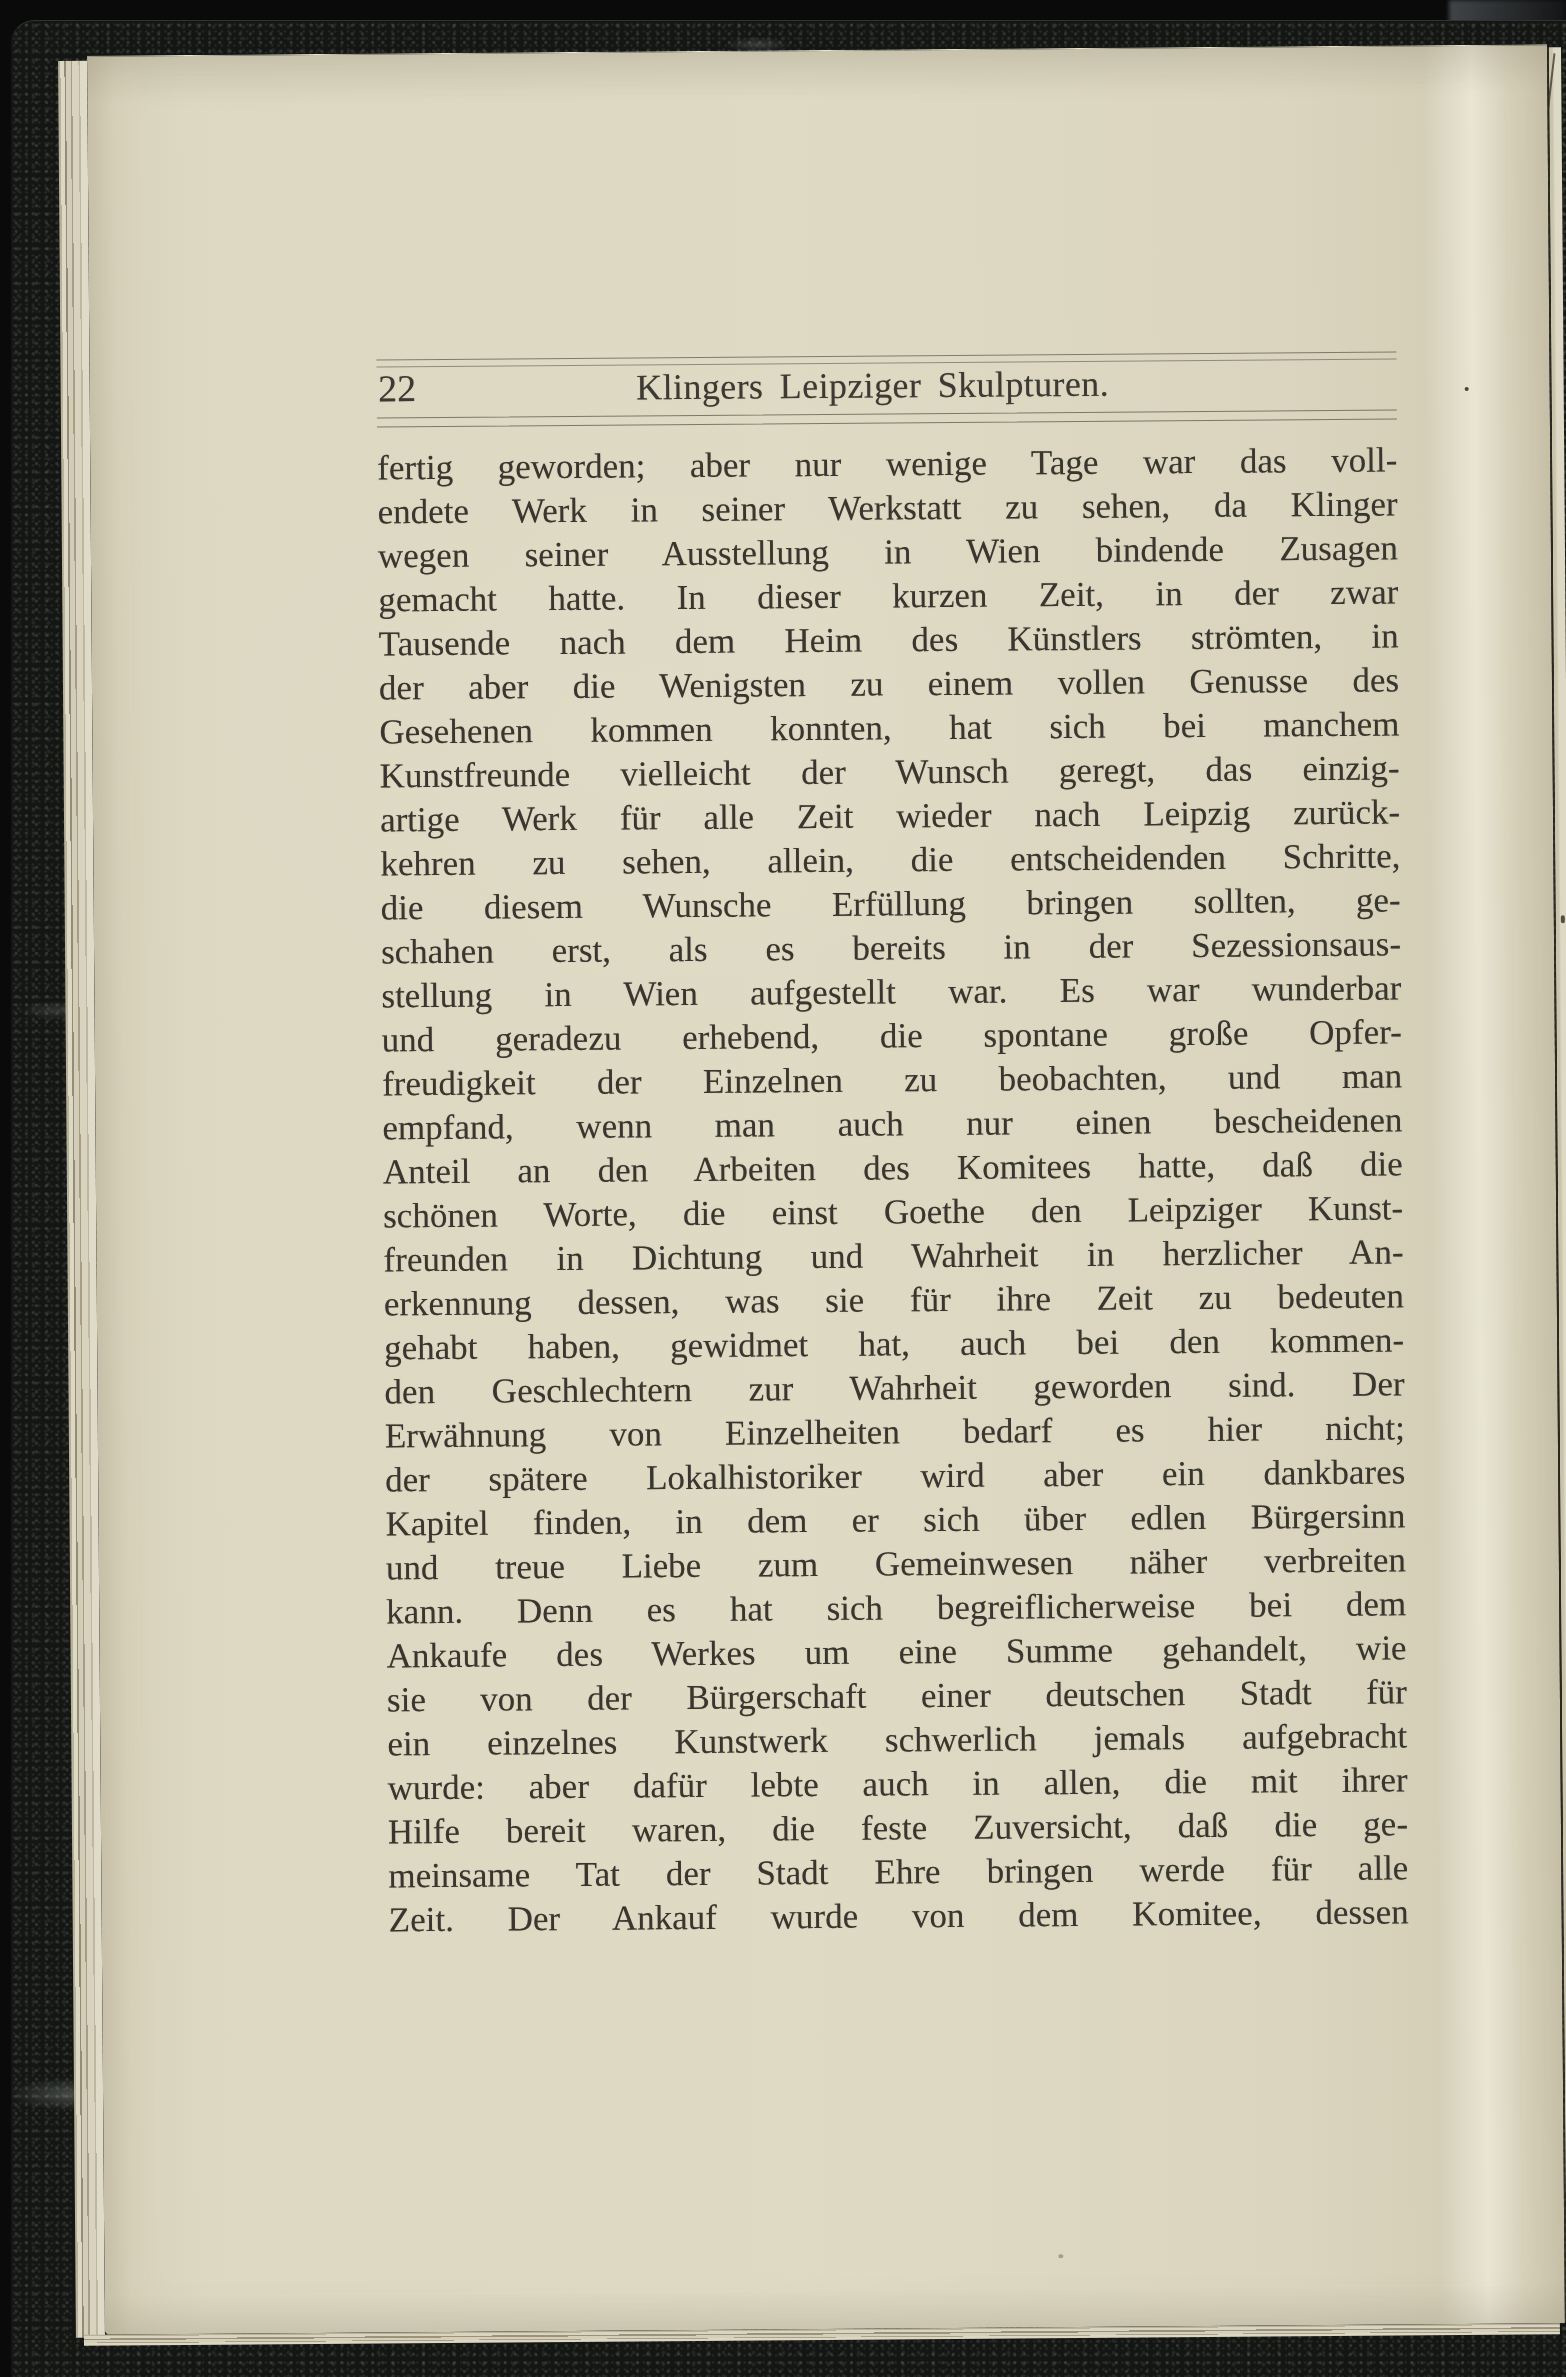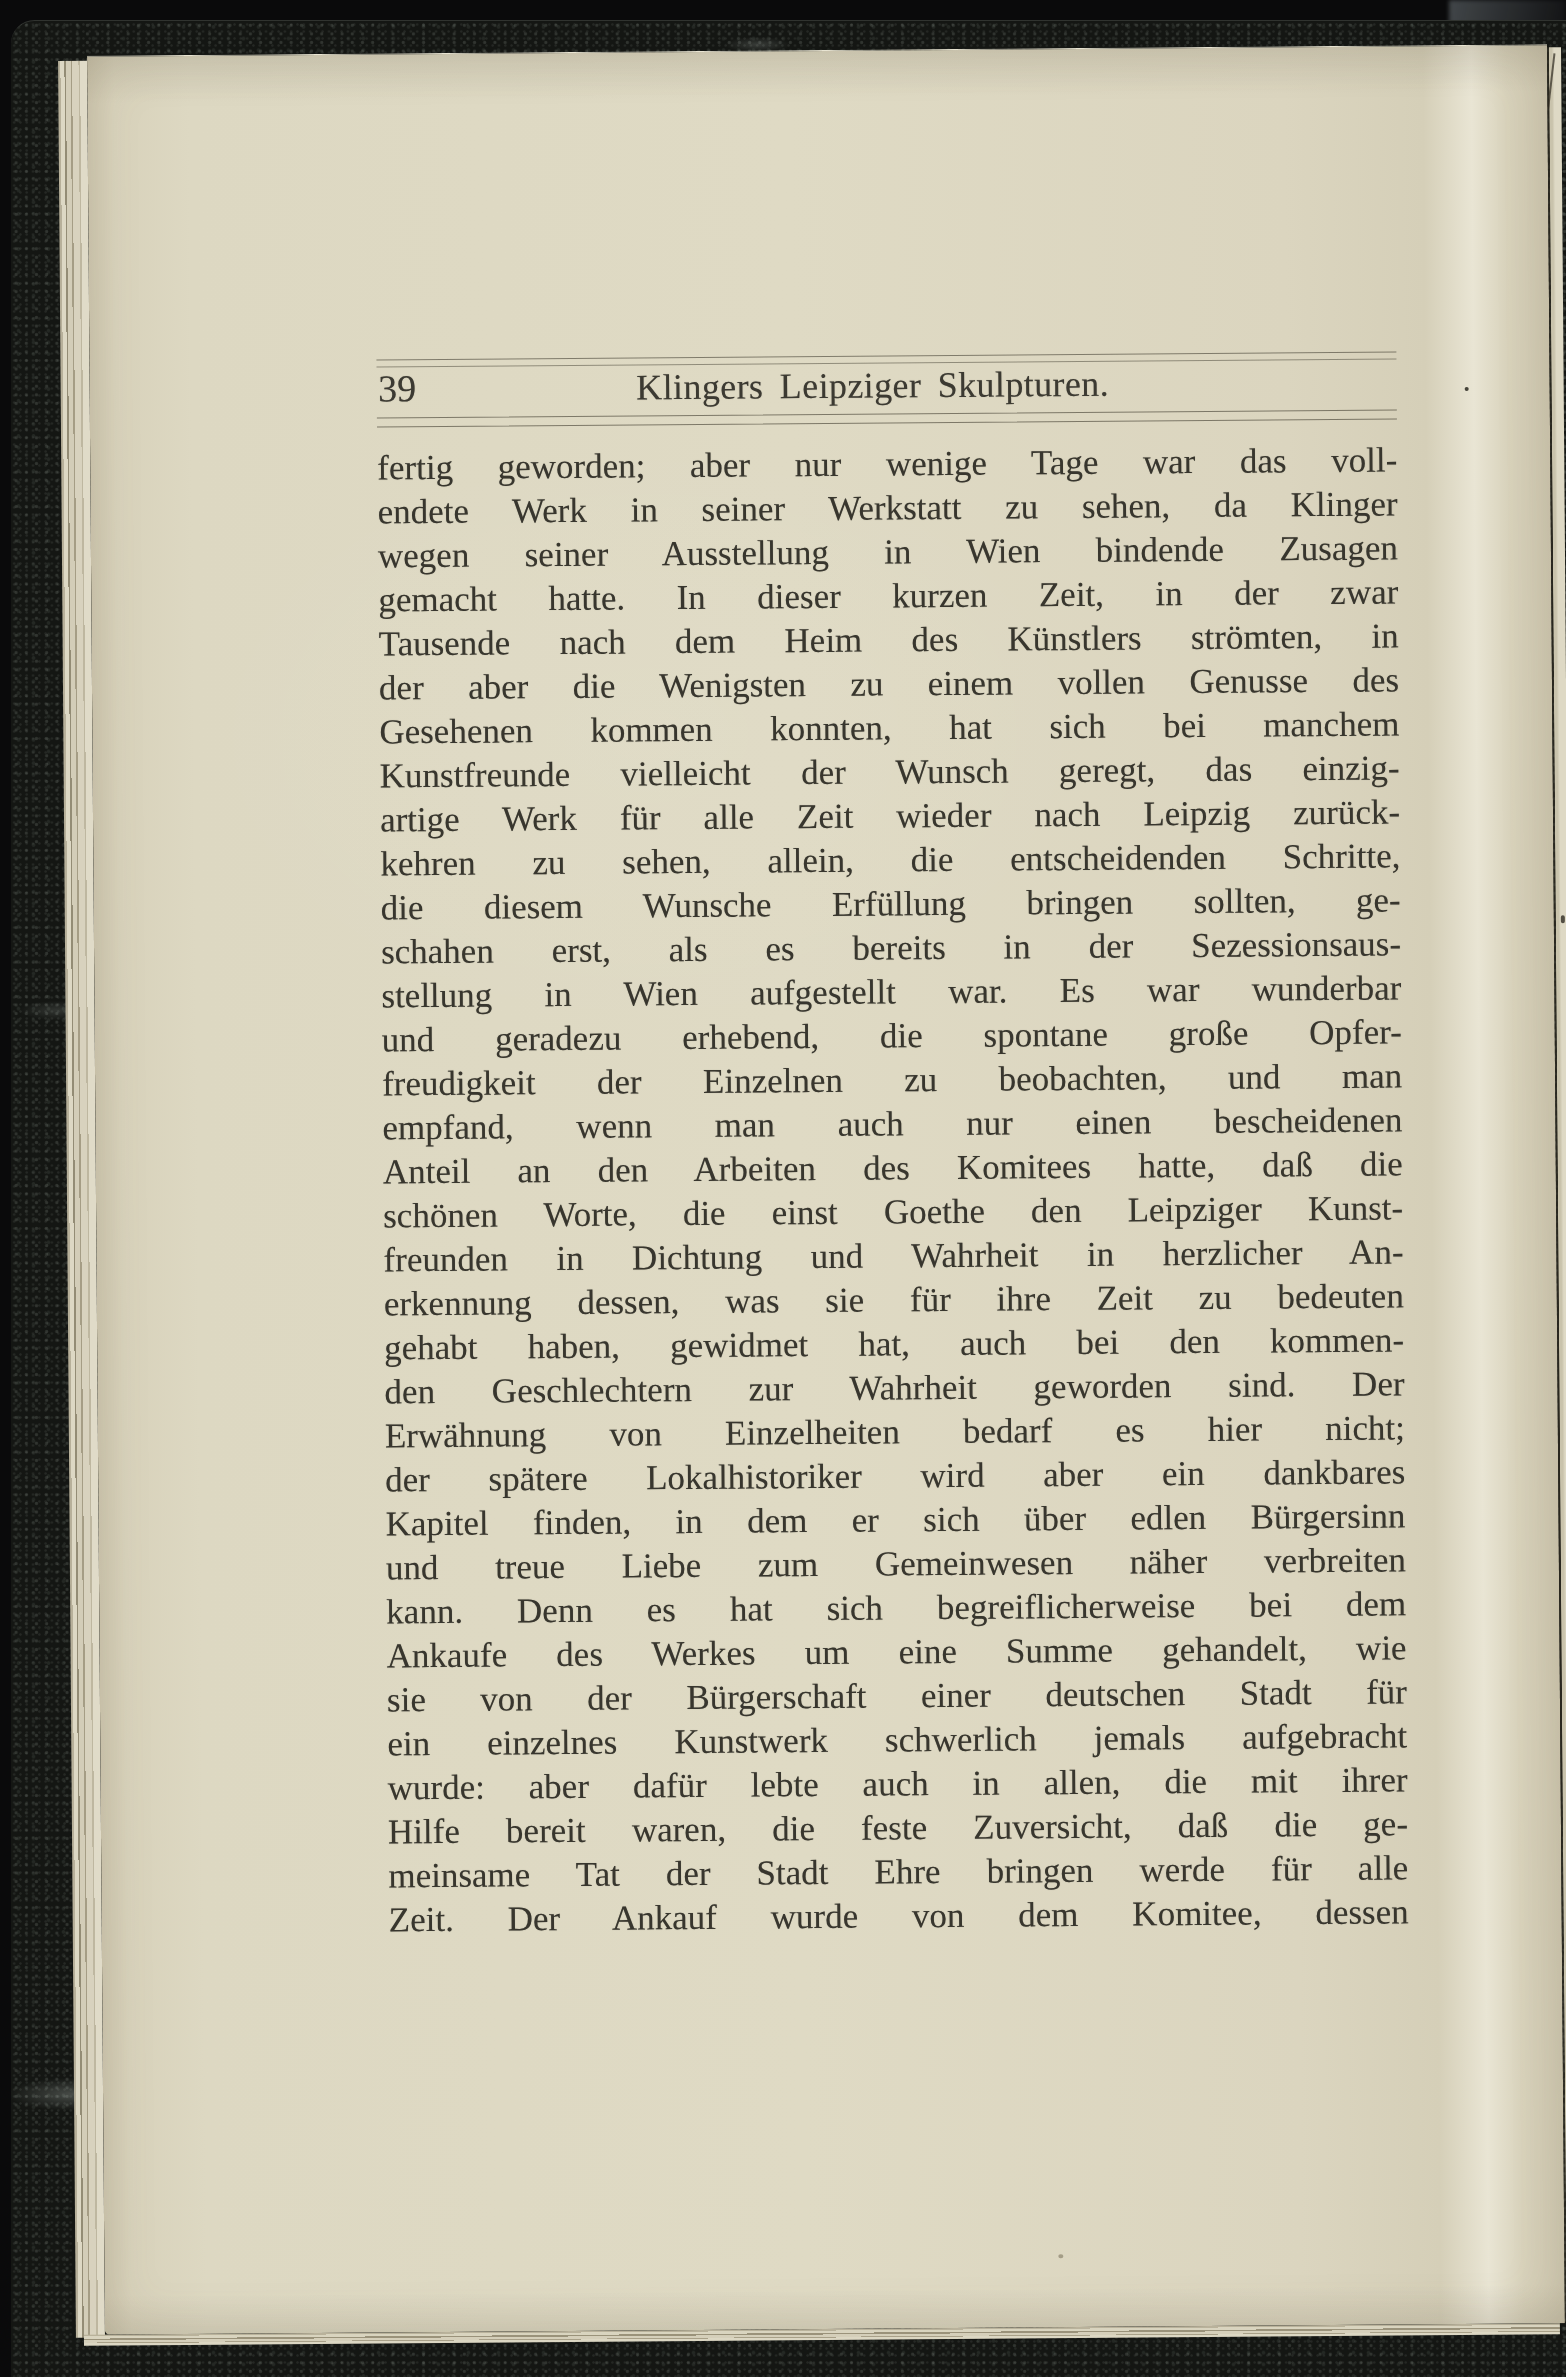--- a/index.html
+++ b/index.html
@@ -118,21 +118,21 @@
     <div class="next-page">
       <div class="sliver-crack"></div>
     </div>
     <div class="sliver-speck"></div>
 
     <div class="page">
 
       <div class="rule rule-top"></div>
 
       <div class="page-header">
-        <span class="page-number">39</span>
+        <span class="page-number">22</span>
         <span class="running-title">Klingers Leipziger Skulpturen.</span>
       </div>
 
       <div class="rule rule-bottom"></div>
 
       <div class="body-text">
           <div class="body-line">fertig geworden; aber nur wenige Tage war das voll-</div>
           <div class="body-line">endete Werk in seiner Werkstatt zu sehen, da Klinger</div>
           <div class="body-line">wegen seiner Ausstellung in Wien bindende Zusagen</div>
           <div class="body-line">gemacht hatte. In dieser kurzen Zeit, in der zwar</div>

